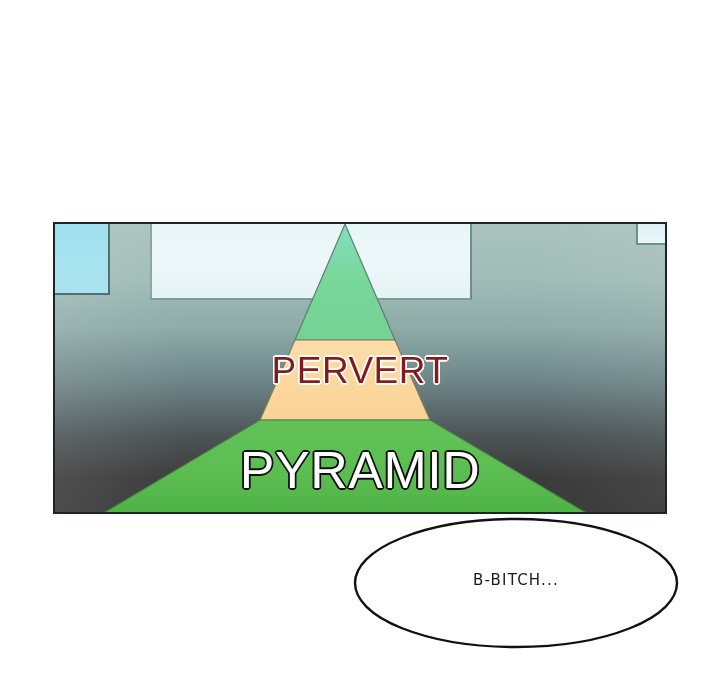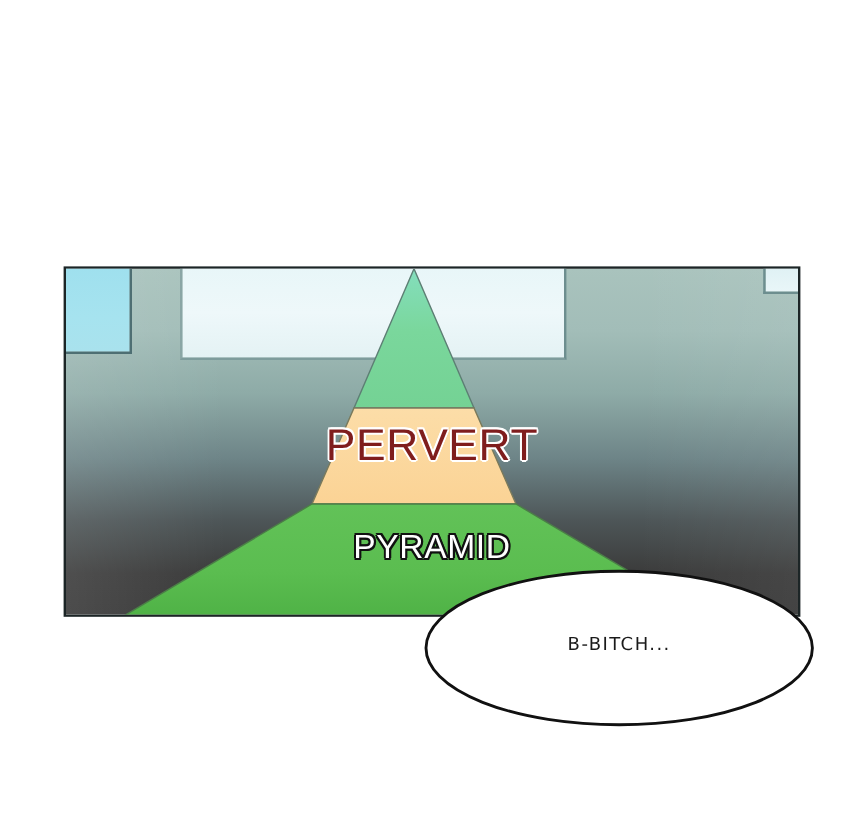--- a/index.html
+++ b/index.html
@@ -117,32 +117,32 @@
     left: 0;
     font-size: 37px;
     color: #7f1d1d;
     text-shadow:
        1.6px 0 0 #fff, -1.6px 0 0 #fff, 0 1.6px 0 #fff, 0 -1.6px 0 #fff,
        1.2px 1.2px 0 #fff, -1.2px 1.2px 0 #fff, 1.2px -1.2px 0 #fff, -1.2px -1.2px 0 #fff;
   }
   .label-pyramid {
     top: 440px;
     left: 0;
-    font-size: 28px;
+    font-size: 52px;
     color: #ffffff;
     text-shadow:
        1.8px 0 0 #111, -1.8px 0 0 #111, 0 1.8px 0 #111, 0 -1.8px 0 #111,
        1.3px 1.3px 0 #111, -1.3px 1.3px 0 #111, 1.3px -1.3px 0 #111, -1.3px -1.3px 0 #111;
   }
 
   
   .balloon {
     position: absolute;
     left: 352px;
-    top: 474px;
+    top: 517px;
     width: 328px;
     height: 132px;
   }
   .balloon svg { display: block; width: 328px; height: 132px; }
   .balloon-text {
     position: absolute;
     left: 0;
     top: 54px;
     width: 328px;
     text-align: center;

